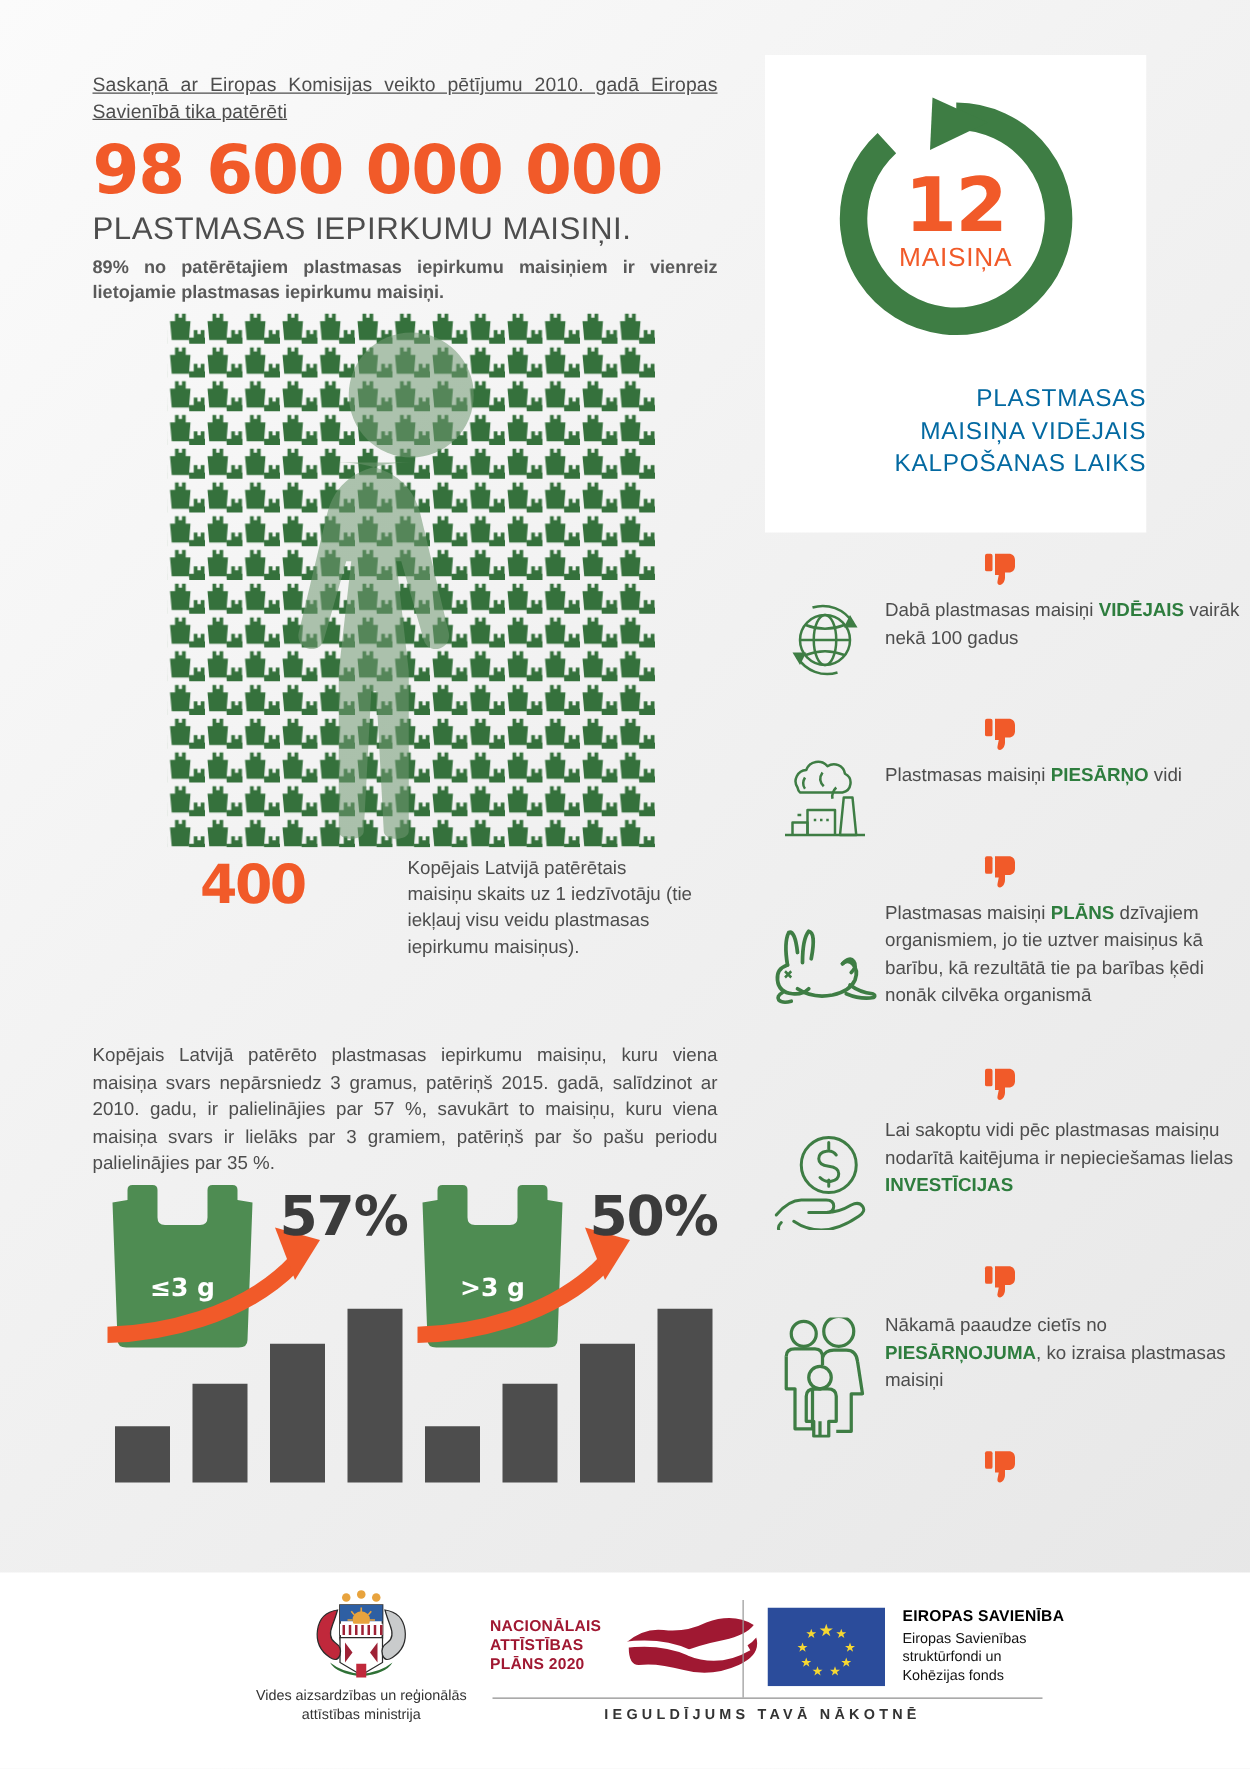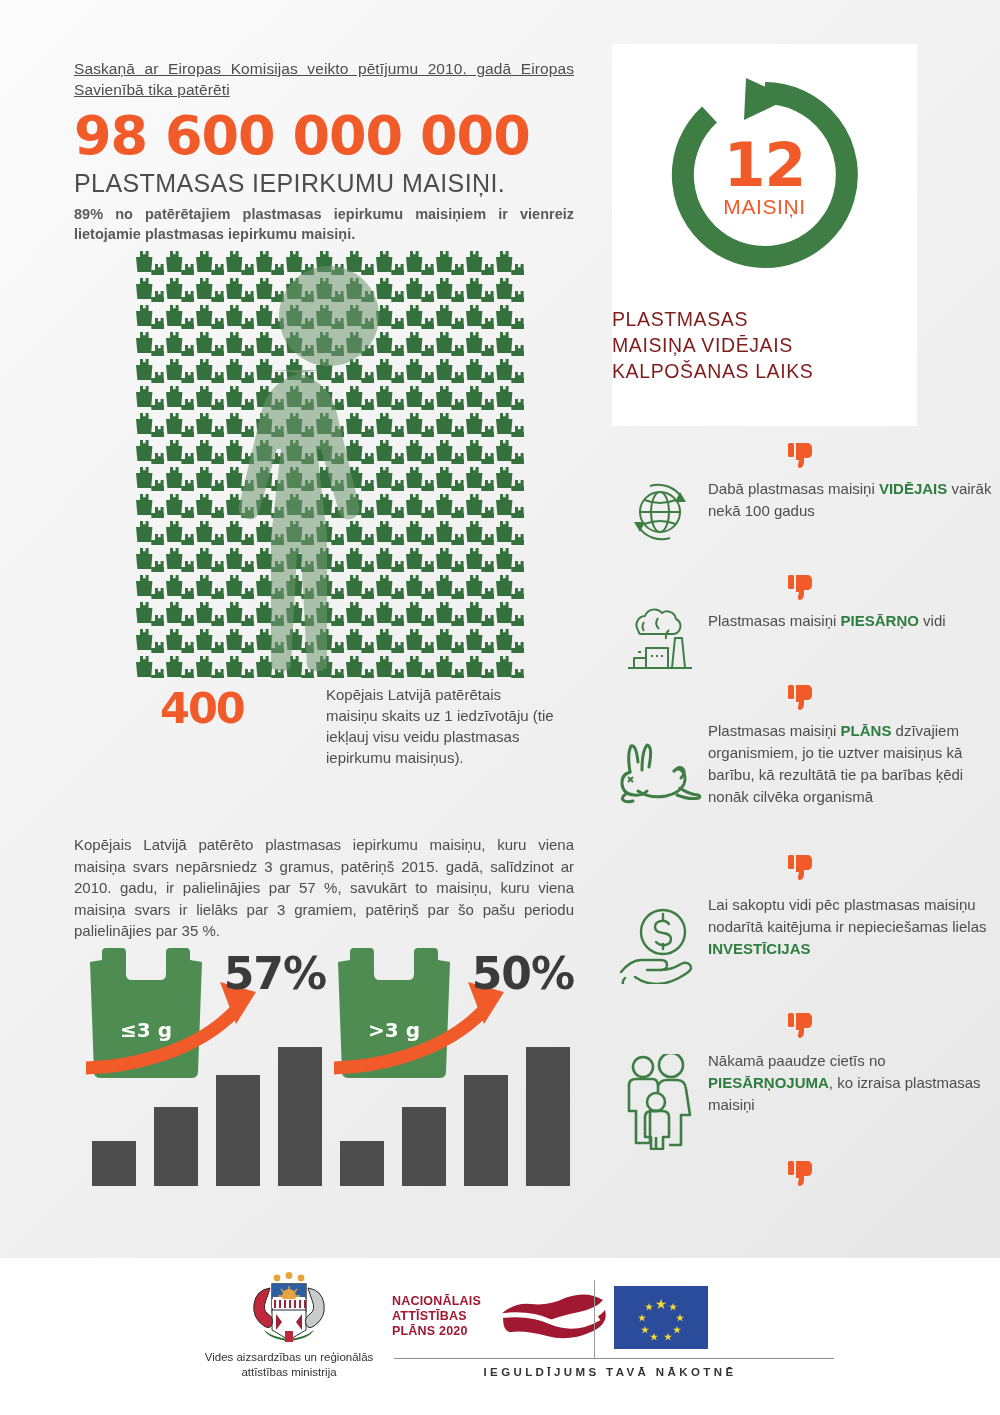--- a/index.html
+++ b/index.html
@@ -42,22 +42,22 @@
     width:206px;height:206px;}
   .ring-wrap svg{display:block;}
   .ringtext{
     position:absolute;left:0;top:0;width:206px;height:206px;
     display:flex;flex-direction:column;align-items:center;justify-content:center;
   }
   .ringtext .n{font-size:60px;font-weight:bold;color:#F15A29;line-height:56px;
     font-family:"DejaVu Sans",sans-serif;letter-spacing:-1px;margin-top:6px;}
   .ringtext .m{font-size:21px;color:#F15A29;letter-spacing:.6px;margin-top:2px;}
   .circlecaption{
-    position:absolute;left:0;top:262px;width:305px;text-align:left;
-    font-size:19.5px;line-height:26px;color:#7f1d1d;letter-spacing:.6px;
+    position:absolute;left:0;top:262px;width:305px;text-align:right;
+    font-size:19.5px;line-height:26px;color:#0369a1;letter-spacing:.6px;
   }
 
   
   .bagblock{
     position:absolute;left:134px;top:248px;width:390px;height:430px;
     overflow:hidden;
   }
   .bagpattern{position:absolute;inset:0;}
   .silhouette{position:absolute;inset:0;}
 
@@ -122,21 +122,21 @@
   </div>
 
   <div class="circlecard">
     <div class="ring-wrap">
       <svg width="206" height="206" viewBox="0 0 206 206" aria-hidden="true">
         <path d="M103 21 A82 82 0 1 1 47.5 42.5" fill="none" stroke="#3E7D44" stroke-width="22" stroke-linecap="butt"></path>
         <polygon points="84,6 128,26 82,48" fill="#3E7D44"></polygon>
       </svg>
       <div class="ringtext">
         <div class="n">12</div>
-        <div class="m">MAISIŅI</div>
+        <div class="m">MAISIŅA</div>
       </div>
     </div>
     <div class="circlecaption">
       <div>PLASTMASAS</div>
       <div>MAISIŅA VIDĒJAIS</div>
       <div>KALPOŠANAS LAIKS</div>
     </div>
   </div>
 
   <div class="bagblock">
@@ -418,19 +418,27 @@
           <polygon points="59,17 60,19.8 63,19.8 60.6,21.5 61.5,24.4 59,22.6 56.5,24.4 57.4,21.5 55,19.8 58,19.8"></polygon>
           <polygon points="28,28 29,30.8 32,30.8 29.6,32.5 30.5,35.4 28,33.6 25.5,35.4 26.4,32.5 24,30.8 27,30.8"></polygon>
           <polygon points="66,28 67,30.8 70,30.8 67.6,32.5 68.5,35.4 66,33.6 63.5,35.4 64.4,32.5 62,30.8 65,30.8"></polygon>
           <polygon points="31,40 32,42.8 35,42.8 32.6,44.5 33.5,47.4 31,45.6 28.5,47.4 29.4,44.5 27,42.8 30,42.8"></polygon>
           <polygon points="63,40 64,42.8 67,42.8 64.6,44.5 65.5,47.4 63,45.6 60.5,47.4 61.4,44.5 59,42.8 62,42.8"></polygon>
           <polygon points="40,47 41,49.8 44,49.8 41.6,51.5 42.5,54.4 40,52.6 37.5,54.4 38.4,51.5 36,49.8 39,49.8"></polygon>
           <polygon points="54,47 55,49.8 58,49.8 55.6,51.5 56.5,54.4 54,52.6 51.5,54.4 52.4,51.5 50,49.8 53,49.8"></polygon>
           <polygon points="26.5,40 27.5,42.8 30.5,42.8 28.1,44.5 29,47.4 26.5,45.6 24,47.4 24.9,44.5 22.5,42.8 25.5,42.8" opacity="0"></polygon>
         </g>
       </svg>
+      <div style="margin-left:14px">
+        <div class="t1">EIROPAS SAVIENĪBA</div>
+        <div class="t2">
+          <div>Eiropas Savienības</div>
+          <div>struktūrfondi un</div>
+          <div>Kohēzijas fonds</div>
+        </div>
+      </div>
     </div>
   </div>
 
   <div class="fline"></div>
   <div class="fslogan">IEGULDĪJUMS TAVĀ NĀKOTNĒ</div>
 
 </div>
 
 </body></html>

